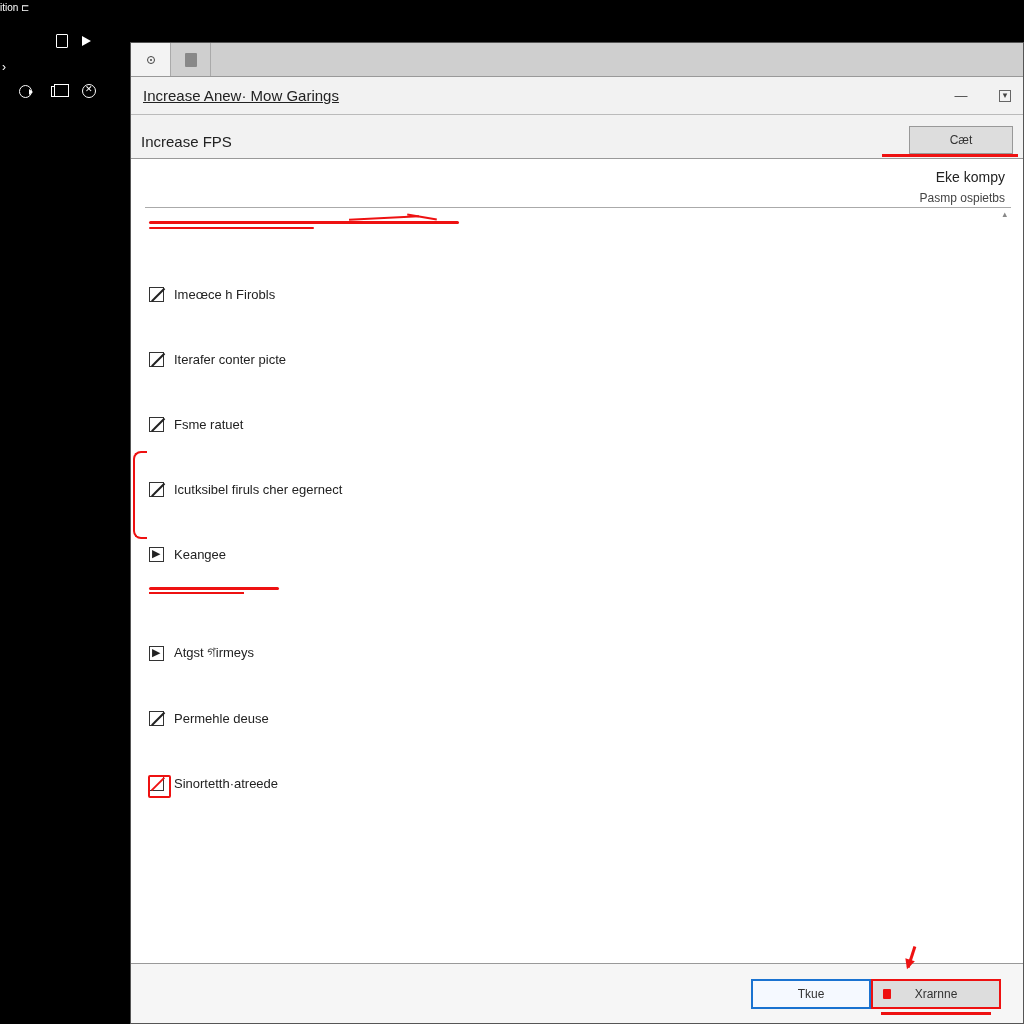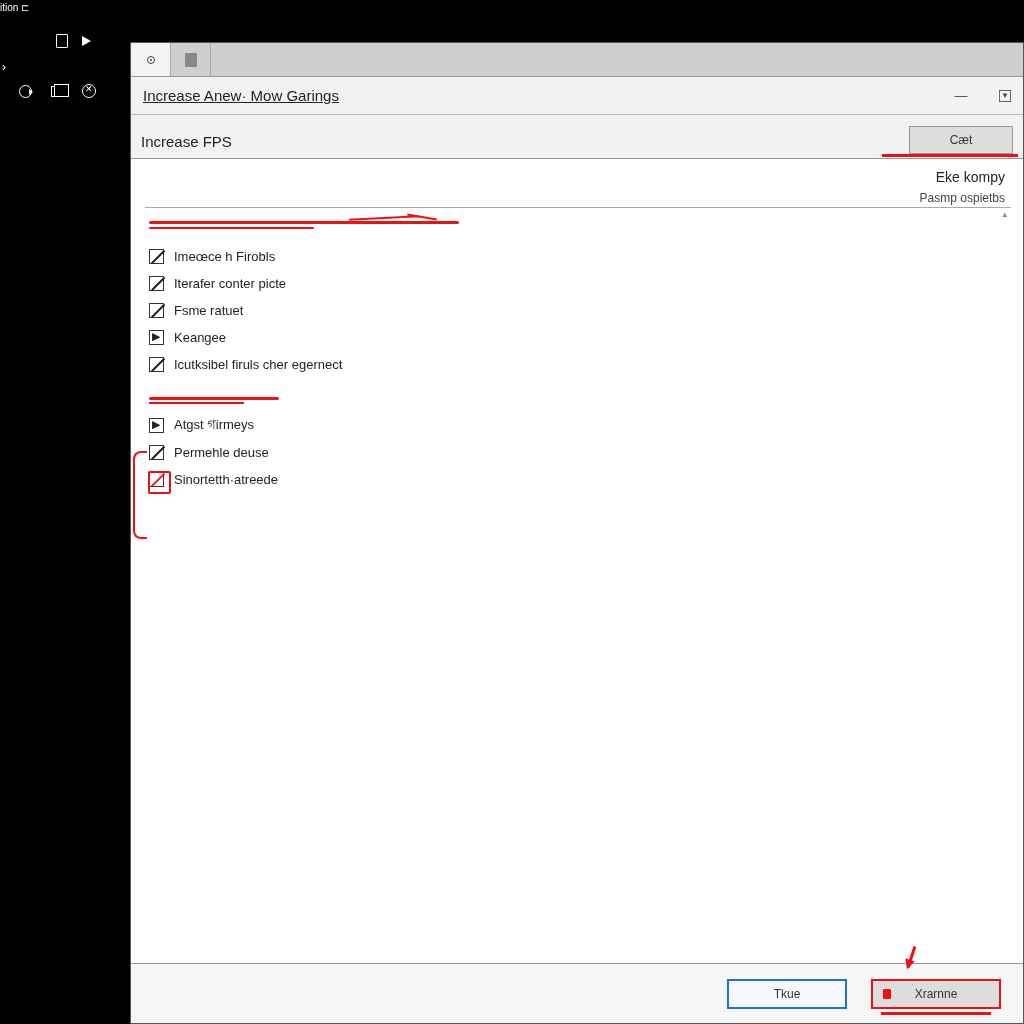--- a/index.html
+++ b/index.html
@@ -48,39 +48,39 @@
 .content { flex: 1; background: #fff; padding: 10px 18px 0 18px; font-size: 13px; color: #222; position: relative; overflow: hidden; text-align: right; }
 .group-title { font-size: 14px; margin-bottom: 6px; }
 .sub-title { font-size: 12px; color: #444; margin-bottom: 10px; }
 .scribble1 { position: relative; height: 20px; margin-bottom: 10px; }
 .scribble1::before { content: ""; position: absolute; left: 0; top: 6px; width: 310px; height: 3px; background: #e11; border-radius: 2px; }
 .scribble1::after { content: ""; position: absolute; left: 0; top: 12px; width: 165px; height: 2px; background: #e11; border-radius: 2px; }
 .scribble1 .tail1 { position: absolute; left: 200px; top: 2px; width: 70px; height: 2px; background: #e11; transform: rotate(-3deg); }
 .scribble1 .tail2 { position: absolute; left: 258px; top: 1px; width: 30px; height: 2px; background: #e11; transform: rotate(10deg); }
 
 .check-list { display: flex; flex-direction: column; gap: 5px; }
-.check-item { display: flex; align-items: center; gap: 10px; height: 22px; }
+.check-item { display: flex; align-items: center; gap: 10px; height: 22px; margin-top: 38px; }
 .cbox { width: 15px; height: 15px; border: 1.5px solid #333; background: #fff; position: relative; flex-shrink: 0; }
 .cbox.slash::after { content: ""; position: absolute; left: -1px; top: 6px; width: 18px; height: 1.5px; background: #222; transform: rotate(-45deg); }
 .cbox.arrow::after { content: "▶"; position: absolute; left: 2px; top: -1px; font-size: 11px; color: #222; }
 .cbox.redover::before { content: ""; position: absolute; left: -2px; top: -2px; width: 19px; height: 19px; border: 2px solid #e11; border-radius: 2px; z-index: 2; }
 .cbox.redover::after { content: ""; position: absolute; left: -1px; top: 6px; width: 18px; height: 2px; background: #e11; transform: rotate(-45deg); z-index: 3; }
 .citem-label { font-size: 13px; }
 
 .gap1 { height: 6px; }
 .scribble2 { position: relative; height: 12px; margin: 2px 0 4px 0; }
 .scribble2::before { content: ""; position: absolute; left: 0; top: 4px; width: 130px; height: 3px; background: #e11; border-radius: 2px; }
 .scribble2::after { content: ""; position: absolute; left: 0; top: 9px; width: 95px; height: 2px; background: #e11; }
 
 .bracket { position: absolute; left: 2px; top: 292px; width: 14px; height: 88px; border: 2.5px solid #e11; border-right: none; border-radius: 8px 0 0 8px; }
 
 .content-border { position: absolute; left: 14px; right: 12px; top: 48px; bottom: 0; border-top: 1px solid #aaa; pointer-events: none; }
 .tiny-arrow { position: absolute; right: 16px; top: 50px; font-size: 9px; color: #888; }
 
-.footer { height: 60px; border-top: 1px solid #999; background: #f6f6f6; display: flex; align-items: center; justify-content: flex-end; gap: 24px; padding: 12px 22px; position: relative; margin-top: 28px; }
+.footer { height: 60px; border-top: 1px solid #999; background: #f6f6f6; display: flex; align-items: center; justify-content: flex-end; padding: 12px 22px; position: relative; margin-top: 28px; }
 .fbtn { width: 130px; height: 30px; border: 1px solid #999; background: #eee; font-size: 12px; display: flex; align-items: center; justify-content: center; color: #333; position: relative; }
 .fbtn.blue { border: 2px solid #1a73d1; background: #f5f9ff; width: 120px; }
 .fbtn.marked { border: 2px solid #e11; background: #ddd; }
 .fbtn.marked::after { content: ""; position: absolute; left: 8px; right: 8px; bottom: -8px; height: 3px; background: #e11; }
 .fbtn .red-dot { position: absolute; left: 10px; top: 8px; width: 8px; height: 10px; background: #e11; border-radius: 1px; }
 .red-arrow { position: absolute; right: 110px; top: -18px; width: 3px; height: 22px; background: #e11; transform: rotate(18deg); }
 .red-arrow::after { content: ""; position: absolute; left: -4px; bottom: -2px; width: 0; height: 0; border-top: 10px solid #e11; border-left: 5px solid transparent; border-right: 5px solid transparent; }
 </style>
 </head>
 <body>
@@ -153,26 +153,26 @@
       </div>
       <div class="check-item">
         <span class="cbox slash"></span>
         <span class="citem-label">Iterafer conter picte</span>
       </div>
       <div class="check-item">
         <span class="cbox slash"></span>
         <span class="citem-label">Fsme ratuet</span>
       </div>
       <div class="check-item">
+        <span class="cbox slash"></span>
+        <span class="citem-label">Icutksibel firuls cher egernect</span>
+      </div>
+      <div class="check-item">
         <span class="cbox arrow"></span>
         <span class="citem-label">Keangee</span>
-      </div>
-      <div class="check-item">
-        <span class="cbox slash"></span>
-        <span class="citem-label">Icutksibel firuls cher egernect</span>
       </div>
       <div class="gap1"></div>
       <div class="scribble2"></div>
       <div class="check-item">
         <span class="cbox arrow"></span>
         <span class="citem-label">Atgst গirmeys</span>
       </div>
       <div class="check-item">
         <span class="cbox slash"></span>
         <span class="citem-label">Permehle deuse</span>

